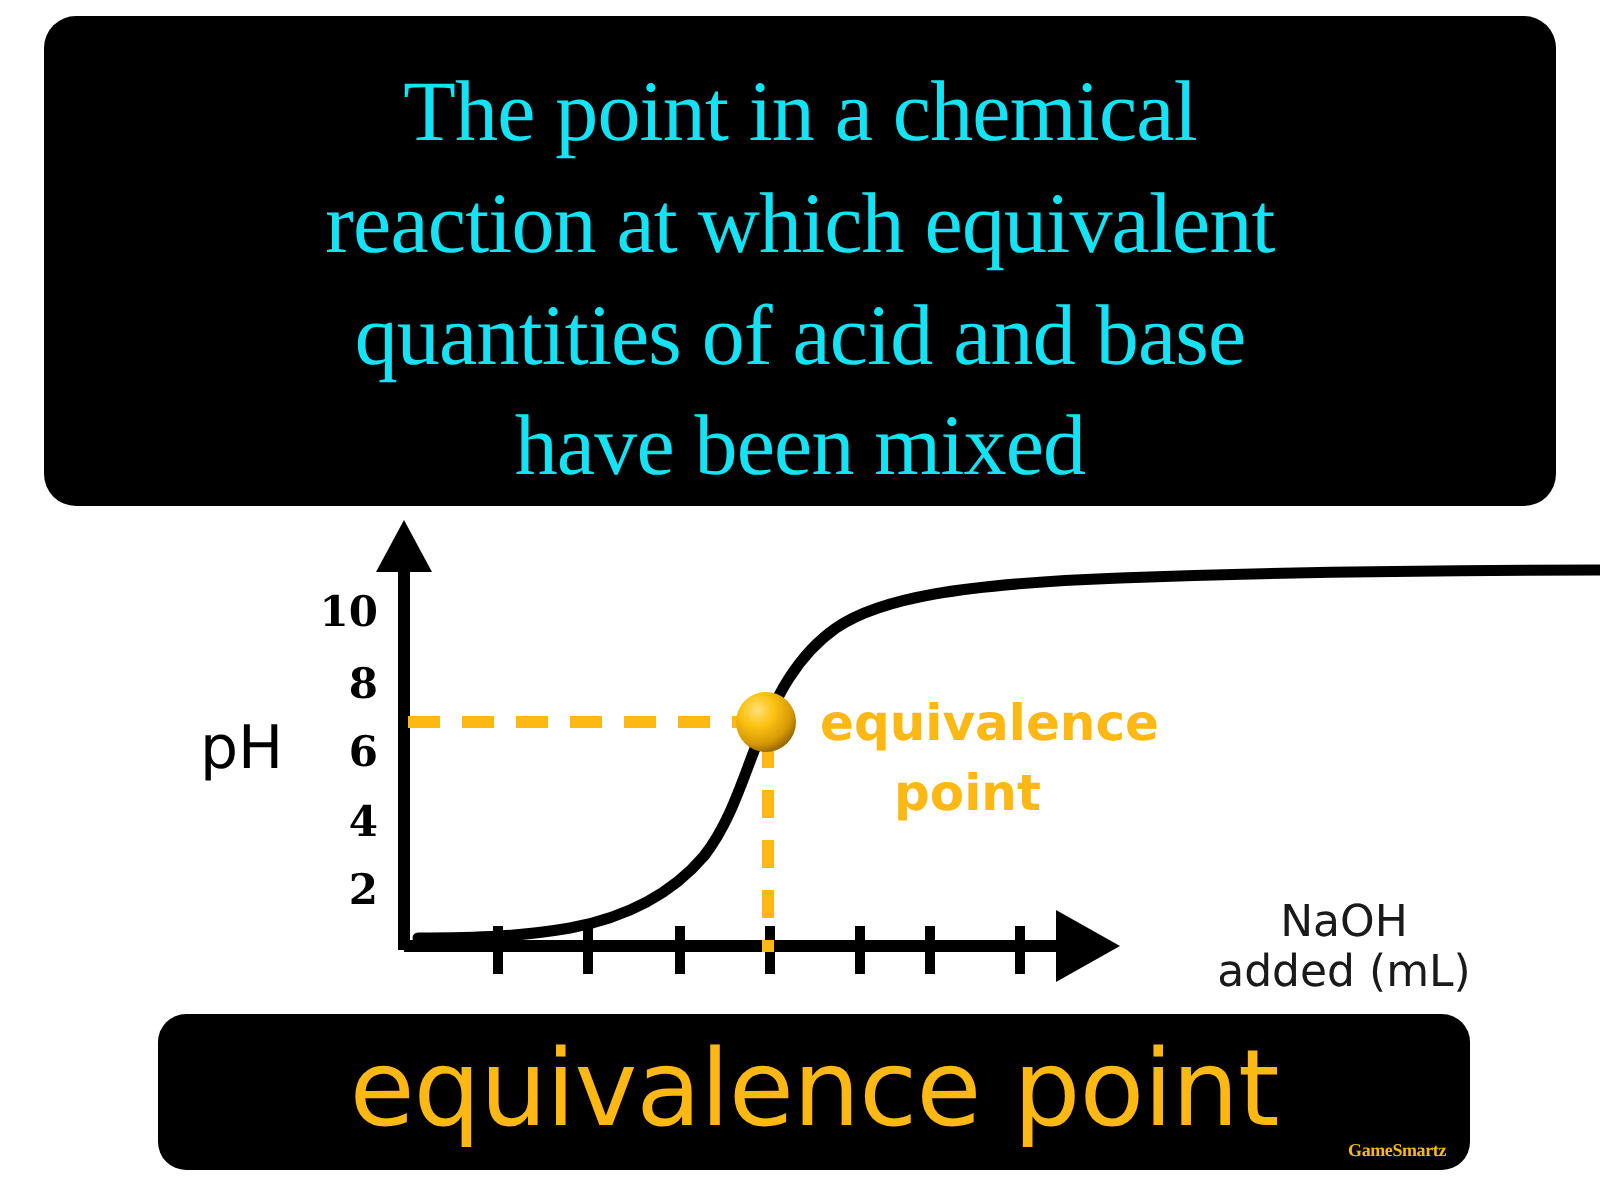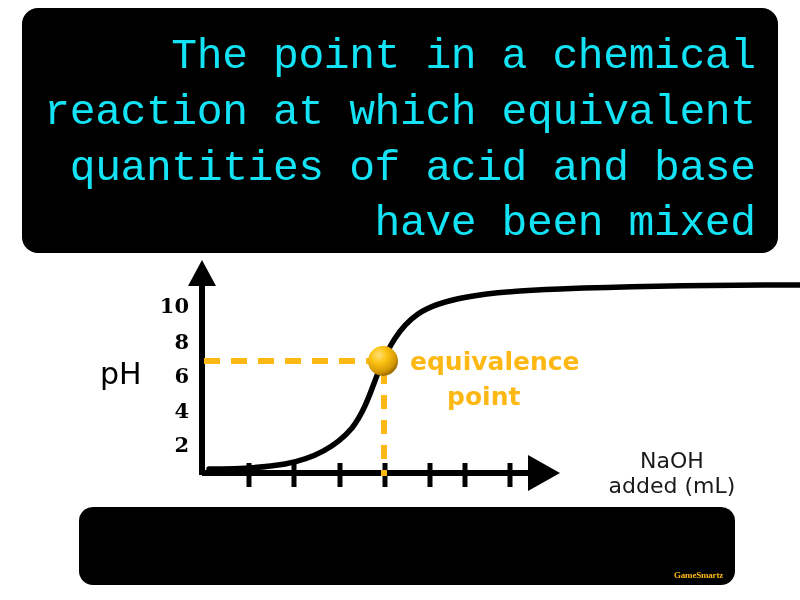--- a/index.html
+++ b/index.html
@@ -26,24 +26,24 @@
     border-radius: 16px;
     display: flex;
     align-items: center;
     justify-content: center;
     box-sizing: border-box;
     padding: 2px 10px 6px 10px;
     z-index: 5;
   }
   #definition-text {
     color: #14e3f5;
-    font-family: Liberation Mono, monospace;
+    font-family: Liberation Serif, serif;
     font-size: 43px;
     line-height: 1.30;
-    text-align: right;
+    text-align: center;
     letter-spacing: -0.4px;
     font-weight: 400;
     white-space: pre-line;
     margin-top: 24px;
   }
 
   
   #term-banner {
     position: absolute;
     left: 79px;
@@ -179,14 +179,15 @@
     <circle cx="383" cy="111" r="15" fill="url(#sphereGrad)"></circle>
 
     <g>
       <text class="annot-label" x="410" y="120" text-anchor="start">equivalence</text>
       <text class="annot-label" x="447" y="155" text-anchor="start">point</text>
     </g>
   </svg>
 </div>
 
 <div id="term-banner">
+  <div id="term-text">equivalence point</div>
   <div id="watermark">GameSmartz</div>
 </div>
 
 </body></html>

